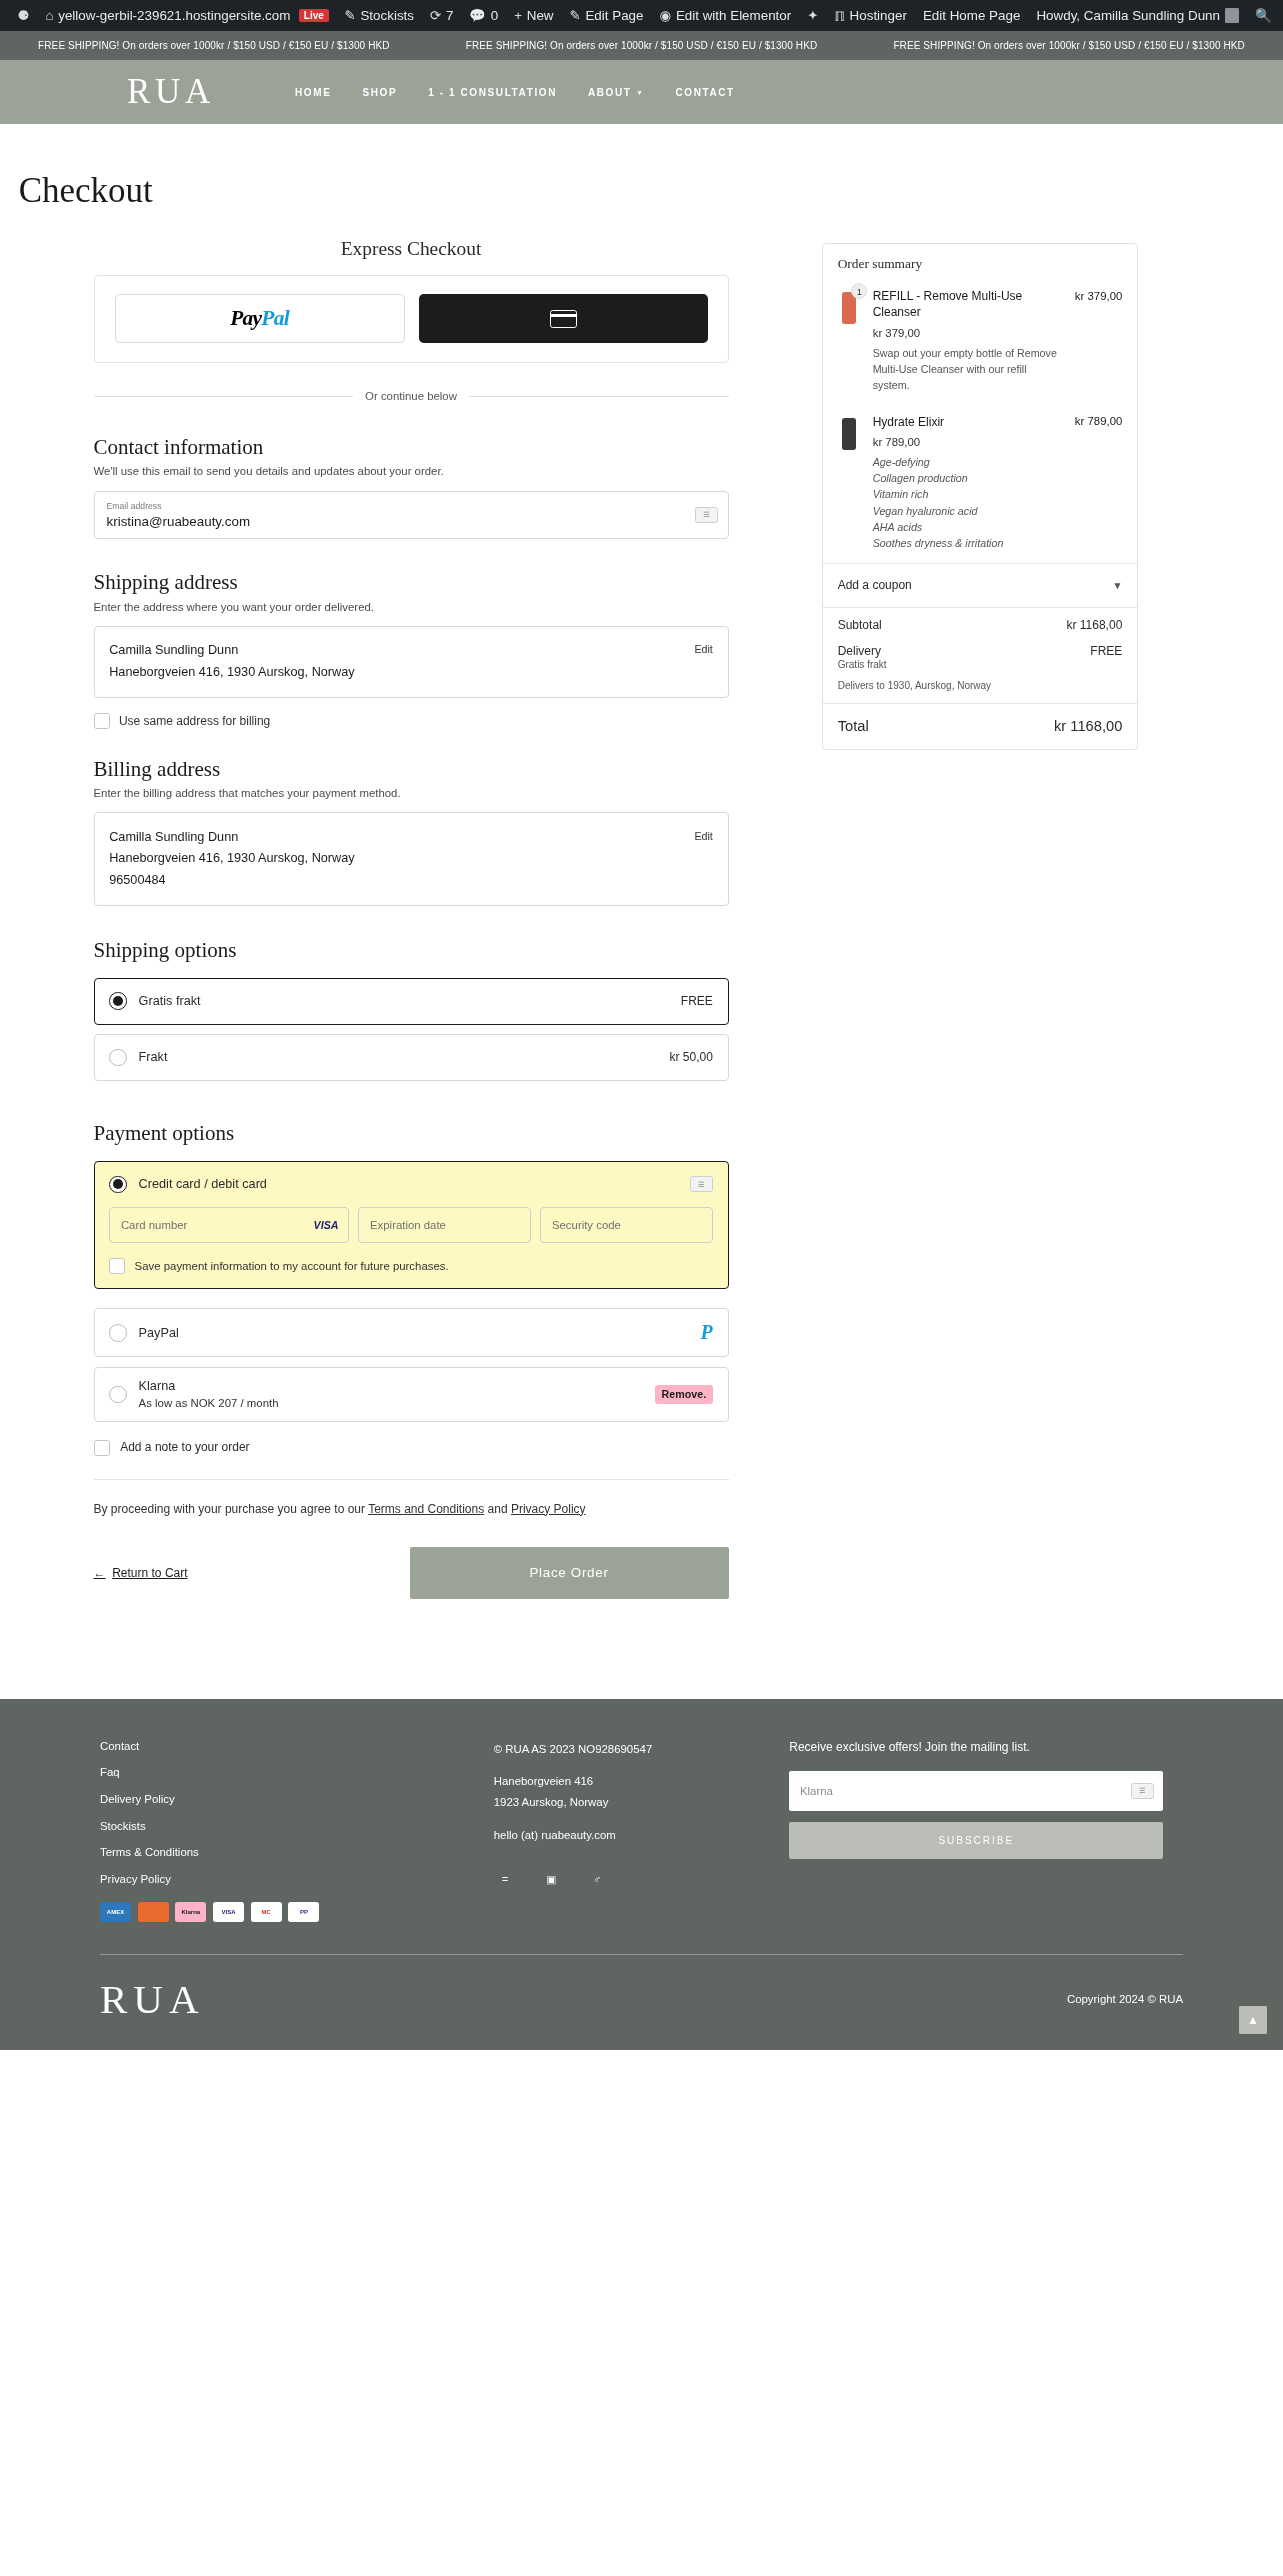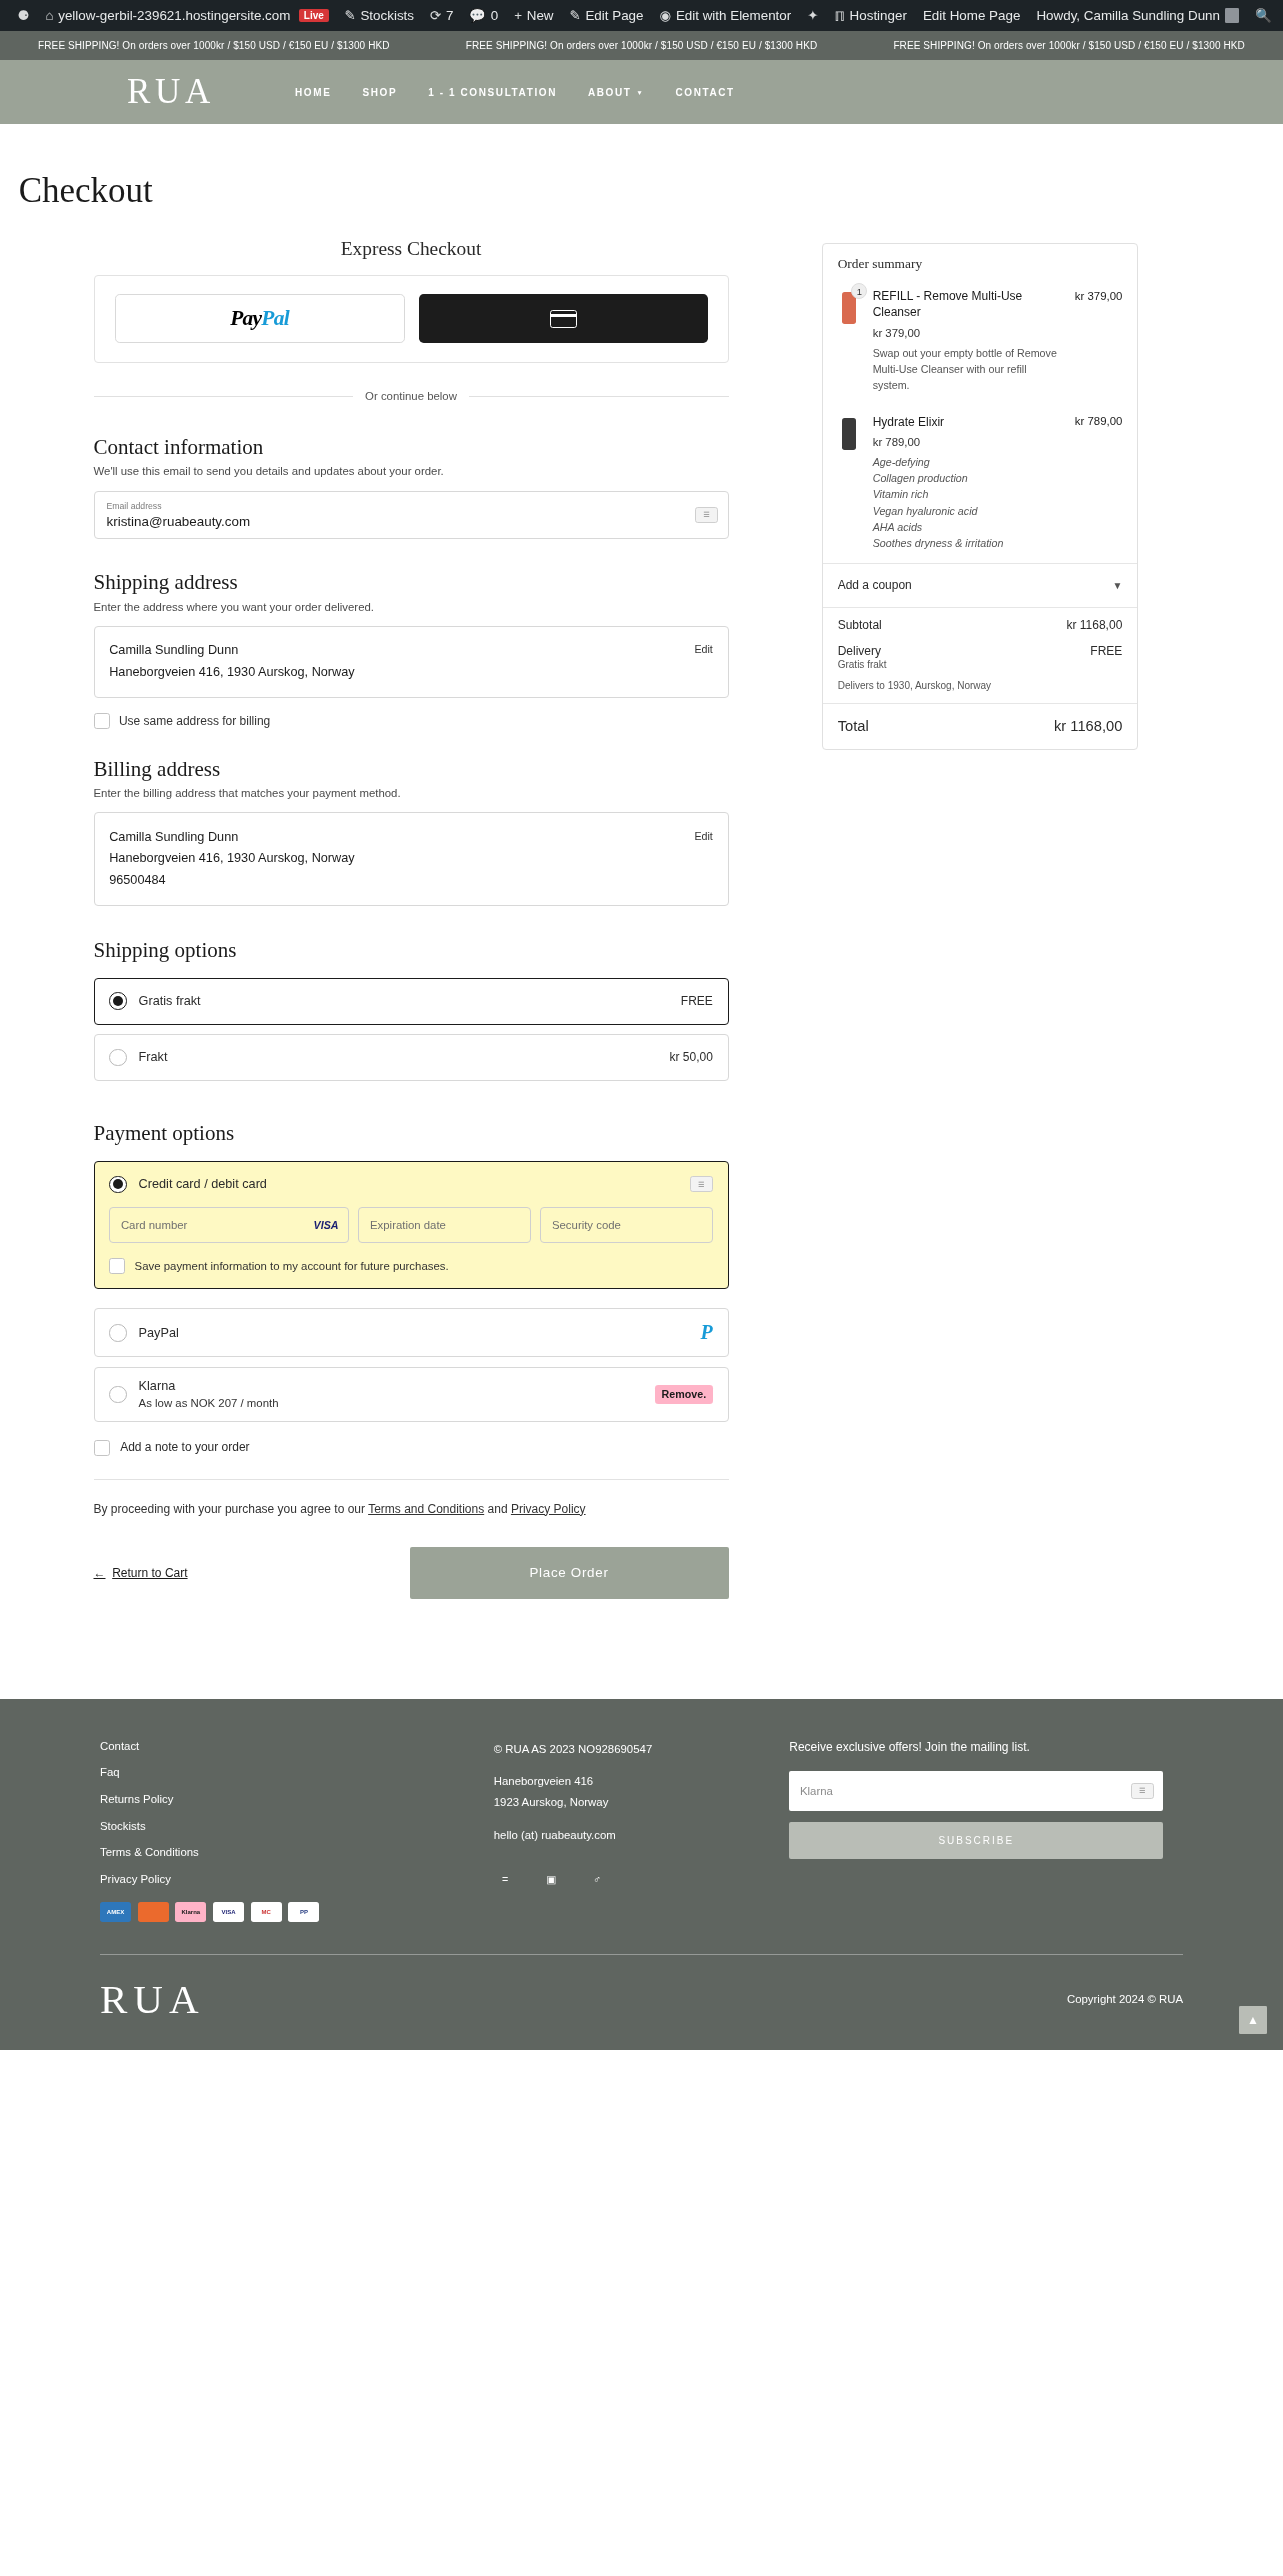--- a/index.html
+++ b/index.html
@@ -478,21 +478,21 @@
     </div>
   </div>
 </div>
 
 <div class="footwrap">
 <div class="footer">
   <div class="fcols">
     <div class="fcol1">
       <a class="flink" href="#">Contact</a>
       <a class="flink" href="#">Faq</a>
-      <a class="flink" href="#">Returns Policy</a>
+      <a class="flink" href="#">Delivery Policy</a>
       <a class="flink" href="#">Stockists</a>
       <a class="flink" href="#">Terms &amp; Conditions</a>
       <a class="flink" href="#">Privacy Policy</a>
       <div class="cards">
         <span class="cardchip" style="background:#2e77bb">AMEX</span>
         <span class="cardchip" style="background:#eb6a2d"></span>
         <span class="cardchip" style="background:#ffb3c7;color:#1b1b1b">Klarna</span>
         <span class="cardchip" style="background:#ffffff;color:#1a1f71">VISA</span>
         <span class="cardchip" style="background:#ffffff;color:#cc3333">MC</span>
         <span class="cardchip" style="background:#ffffff;color:#253b80">PP</span>

